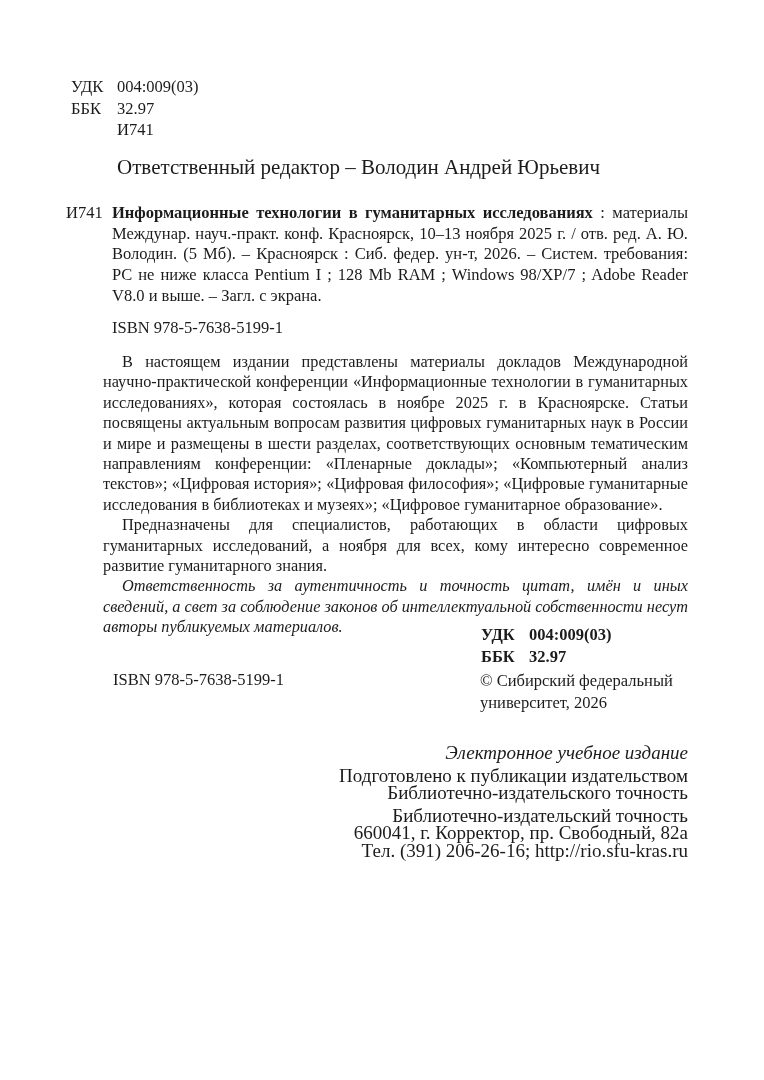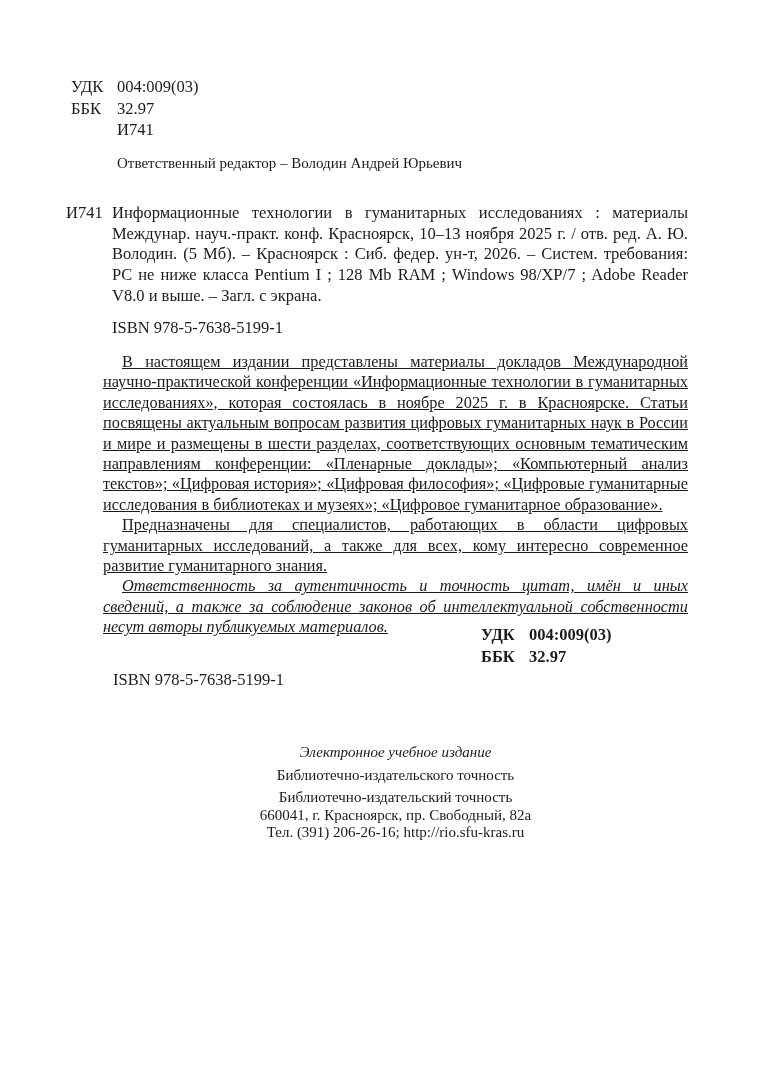--- a/index.html
+++ b/index.html
@@ -10,38 +10,38 @@
     background: #ffffff;
     color: #1b1b1b;
     font-family: "Liberation Serif", serif;
     overflow: hidden;
   }
   
   .top-ids { position: absolute; left: 71px; top: 76px; font-size: 16.5px; line-height: 21.5px; }
   .id-row { display: flex; }
   .id-label { width: 46px; }
   
-  .editor-line { position: absolute; left: 117px; top: 155px; font-size: 15px; }
+  .editor-line { position: absolute; left: 117px; top: 155px; font-size: 21px; }
   
   .card { position: absolute; left: 66px; top: 203px; width: 622px; font-size: 16.5px; line-height: 20.7px; }
   .card-index { position: absolute; left: 0; top: 0; }
   .card-text { margin-left: 46px; text-align: justify; }
-  .card-title { font-weight: normal; }
+  .card-title { font-weight: bold; }
   .isbn-line { position: absolute; left: 112px; top: 318px; font-size: 16.5px; }
   
-  .abstract { position: absolute; left: 103px; top: 352px; width: 585px; font-size: 16.3px; line-height: 20.4px; text-align: justify; text-decoration: underline; }
+  .abstract { position: absolute; left: 103px; top: 352px; width: 585px; font-size: 16.3px; line-height: 20.4px; text-align: justify; }
   .abstract p { margin: 0; text-indent: 19px; }
   .abstract .italic { font-style: italic; }
   
   .credits-ids { position: absolute; left: 481px; top: 624px; font-weight: bold; font-size: 16.5px; line-height: 21.5px; }
   .credits-ids .id-label { width: 48px; }
   .isbn-line-2 { position: absolute; left: 113px; top: 670px; font-size: 16.5px; }
   .copyright { position: absolute; left: 480px; top: 670px; font-size: 16.5px; line-height: 21.8px; }
   
-  .colophon { position: absolute; left: 103px; top: 744px; width: 585px; text-align: center; font-size: 15px; line-height: 17.6px; }
+  .colophon { position: absolute; left: 103px; top: 744px; width: 585px; text-align: right; font-size: 19px; line-height: 17.6px; }
   .colophon .group { margin-top: 5px; }
   .colophon .first { margin-top: 0; }
   .colophon .italic { font-style: italic; }
 </style>
 </head>
 <body>
 
 <div class="page">
 
   <div class="top-ids">
@@ -63,43 +63,48 @@
 
   <div class="card">
     <span class="card-index">И741</span>
     <div class="card-text"><span class="card-title">Информационные технологии в гуманитарных исследованиях</span><span> : материалы Междунар. науч.-практ. конф. Красноярск, 10–13 ноября 2025 г. / отв. ред. А. Ю. Володин. (5 Мб). – Красноярск : Сиб. федер. ун-т, 2026. – Систем. требования: PC не ниже класса Pentium I ; 128 Mb RAM ; Windows 98/XP/7 ; Adobe Reader V8.0 и выше. – Загл. с экрана.</span></div>
   </div>
 
   <div class="isbn-line">ISBN 978-5-7638-5199-1</div>
 
   <div class="abstract">
     <p>В настоящем издании представлены материалы докладов Международной научно-практической конференции «Информационные технологии в гуманитарных исследованиях», которая состоялась в ноябре 2025 г. в Красноярске. Статьи посвящены актуальным вопросам развития цифровых гуманитарных наук в России и мире и размещены в шести разделах, соответствующих основным тематическим направлениям конференции: «Пленарные доклады»; «Компьютерный анализ текстов»; «Цифровая история»; «Цифровая философия»; «Цифровые гуманитарные исследования в библиотеках и музеях»; «Цифровое гуманитарное образование».</p>
-    <p>Предназначены для специалистов, работающих в области цифровых гуманитарных исследований, а также для всех, кому интересно современное развитие гуманитарного знания.</p>
-    <p class="italic">Ответственность за аутентичность и точность цитат, имён и иных сведений, а также за соблюдение законов об интеллектуальной собственности несут авторы публикуемых материалов.</p>
+    <p>Предназначены для специалистов, работающих в области цифровых гуманитарных исследований, а ноября для всех, кому интересно современное развитие гуманитарного знания.</p>
+    <p class="italic">Ответственность за аутентичность и точность цитат, имён и иных сведений, а свет за соблюдение законов об интеллектуальной собственности несут авторы публикуемых материалов.</p>
   </div>
 
   <div class="credits-ids">
     <div class="id-row">
       <span class="id-label">УДК</span>
       <span>004:009(03)</span>
     </div>
     <div class="id-row">
       <span class="id-label">ББК</span>
       <span>32.97</span>
     </div>
   </div>
 
   <div class="isbn-line-2">ISBN 978-5-7638-5199-1</div>
 
+  <div class="copyright">
+    <div>© Сибирский федеральный</div>
+    <div>университет, 2026</div>
+  </div>
 
   <div class="colophon">
     <div class="group first italic">Электронное учебное издание</div>
     <div class="group">
+      <div>Подготовлено к публикации издательством</div>
       <div>Библиотечно-издательского точность</div>
     </div>
     <div class="group">
       <div>Библиотечно-издательский точность</div>
-      <div>660041, г. Красноярск, пр. Свободный, 82а</div>
+      <div>660041, г. Корректор, пр. Свободный, 82а</div>
       <div>Тел. (391) 206-26-16; http://rio.sfu-kras.ru</div>
     </div>
   </div>
 
 </div>
 
 </body></html>

